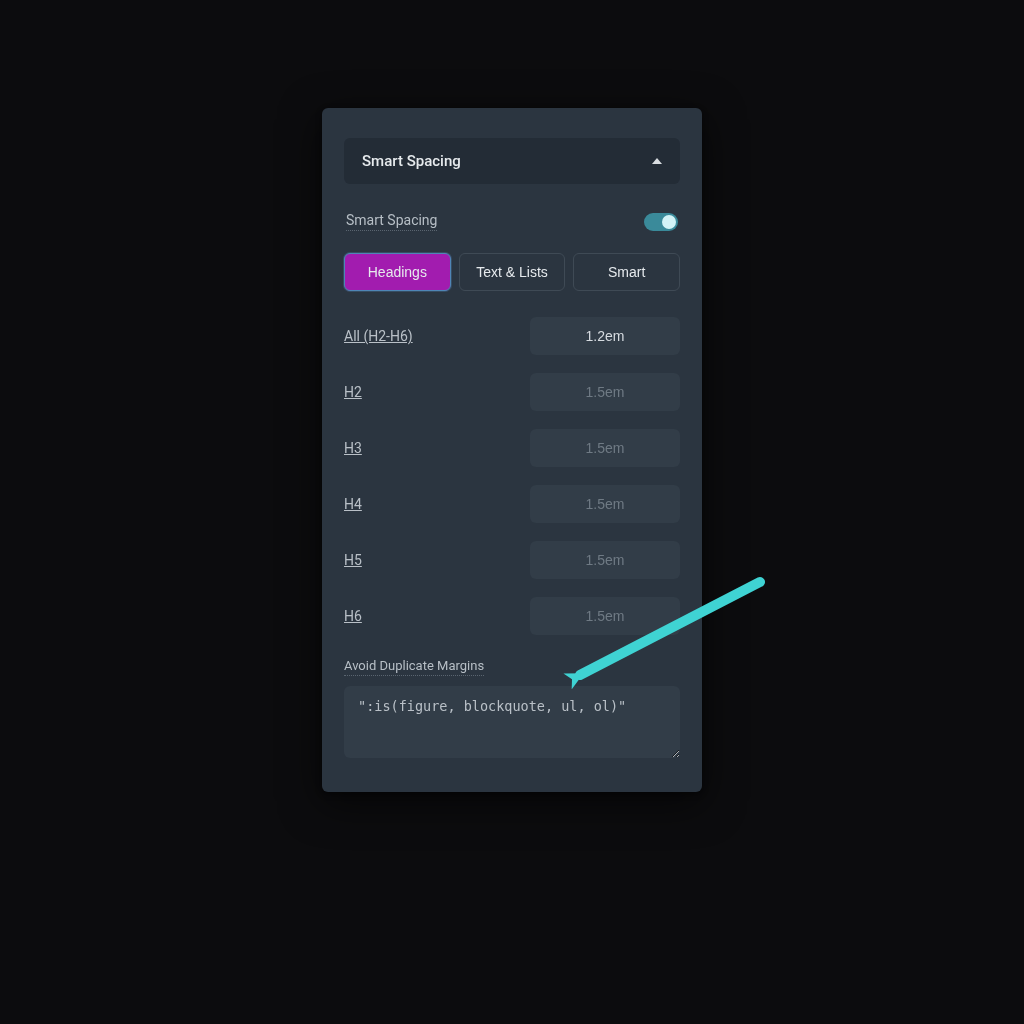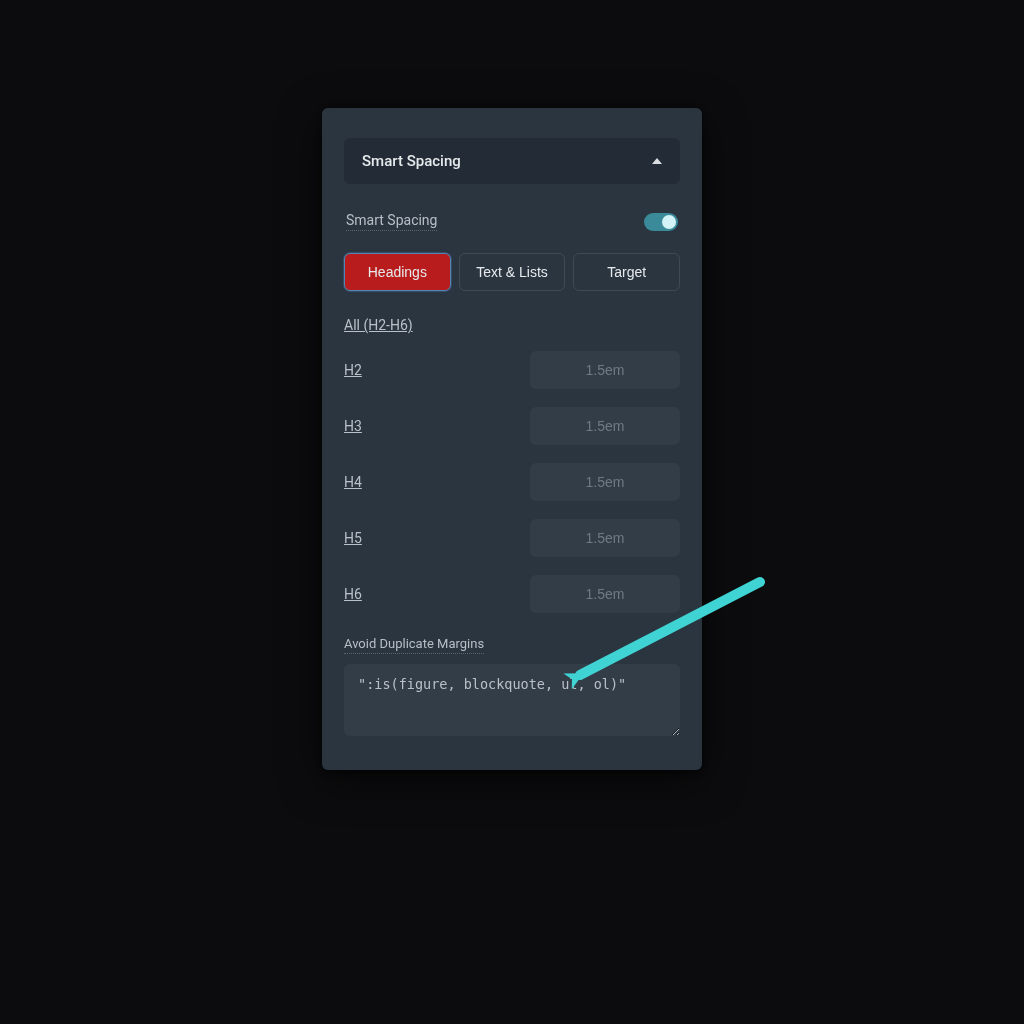--- a/index.html
+++ b/index.html
@@ -77,21 +77,21 @@
     padding: 10px 0;
     border: 1px solid #3f4a55;
     border-radius: 6px;
     text-align: center;
     font-size: 14px;
     color: #e6eaed;
     cursor: pointer;
     background: transparent;
   }
   .tab.active {
-    background: #b91c1c;
+    background: #a21caf;
     border-color: #4f86b5;
     box-shadow: 0 0 0 1px rgba(79,134,181,0.3);
   }
   .field-row {
     display: flex;
     justify-content: space-between;
     align-items: center;
     margin-bottom: 18px;
   }
   .field-row .label {
@@ -161,25 +161,26 @@
   <div class="toggle-row">
     <span class="dotted-label">Smart Spacing</span>
     <div class="toggle">
       <div class="knob"></div>
     </div>
   </div>
 
   <div class="tabs">
     <button class="tab active">Headings</button>
     <button class="tab">Text &amp; Lists</button>
-    <button class="tab">Target</button>
+    <button class="tab">Smart</button>
   </div>
 
   <div class="field-row">
     <span class="label">All (H2-H6)</span>
+    <input class="value-input" value="1.2em" style="">
   </div>
   <div class="field-row">
     <span class="label">H2</span>
     <input class="value-input" placeholder="1.5em" style="">
   </div>
   <div class="field-row">
     <span class="label">H3</span>
     <input class="value-input" placeholder="1.5em" style="">
   </div>
   <div class="field-row">

